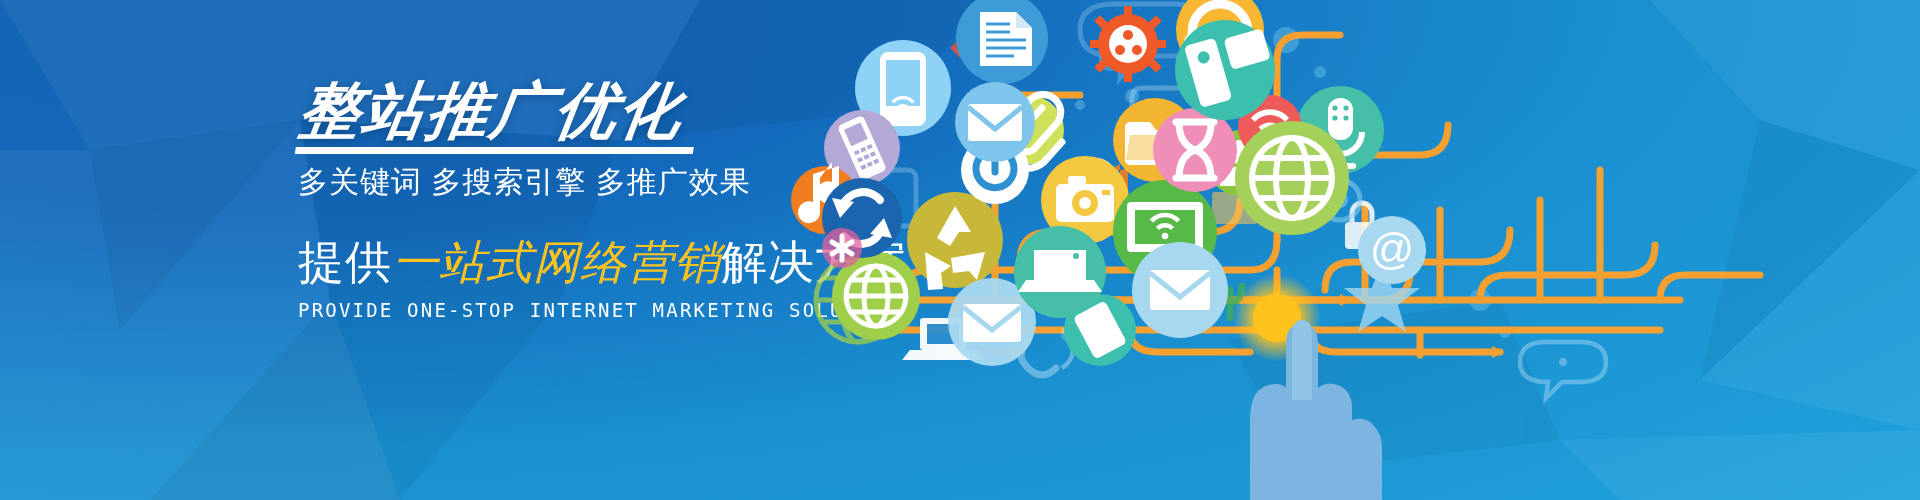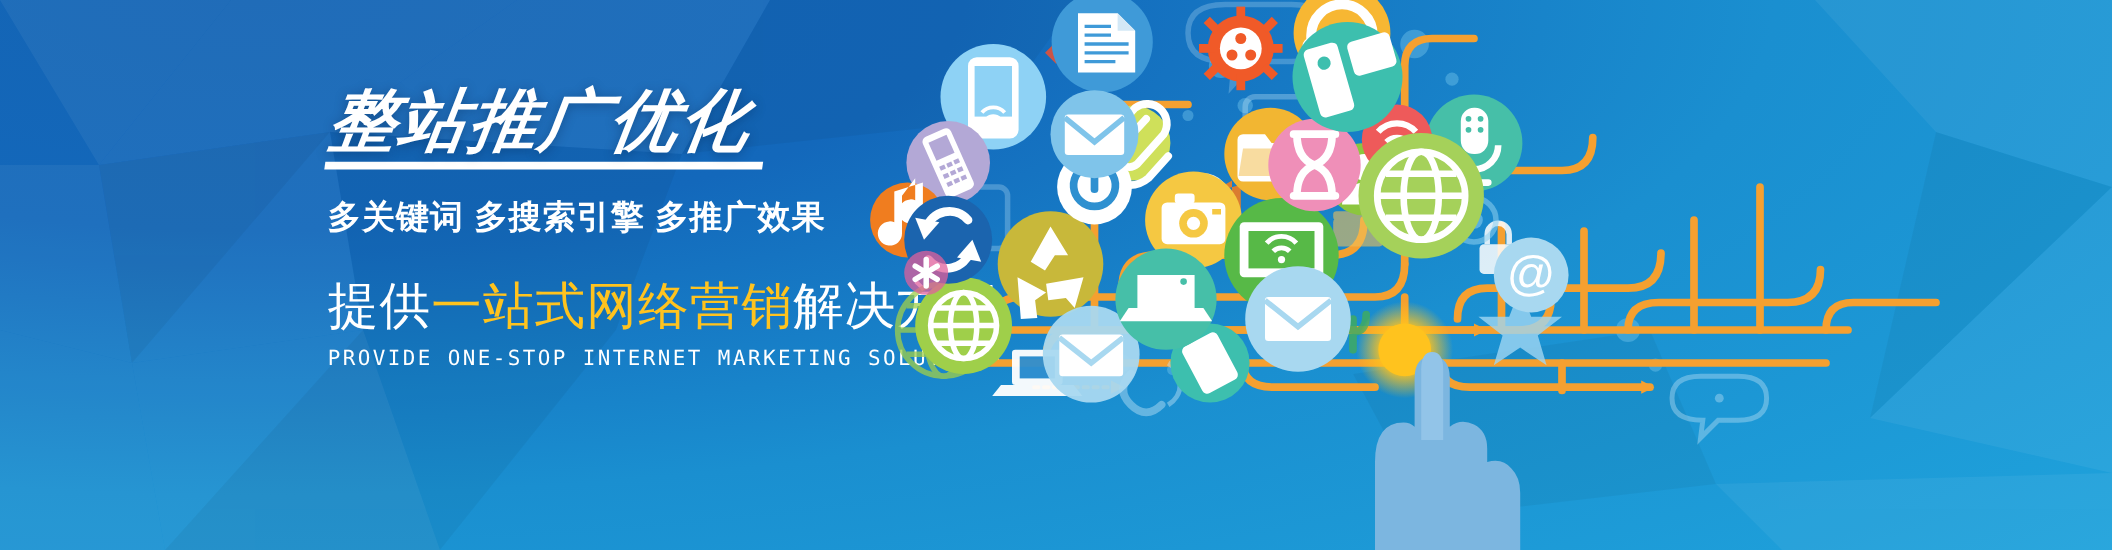--- a/index.html
+++ b/index.html
@@ -29,31 +29,31 @@
     white-space:nowrap;
     transform:skewX(-8deg);
     text-shadow:0 2px 10px rgba(0,25,60,.35);
   }
   .headline .ul{
     display:block;height:7px;width:398px;background:#ffffff;
     margin-top:5px;margin-left:2px;
   }
 
   .subline{
-    margin-top:26px;
-    font-size:30px;line-height:1.2;color:#ffffff;font-weight:bold;
+    margin-top:10px;
+    font-size:30px;line-height:1.2;color:#ffffff;font-weight:normal;
     letter-spacing:1px;white-space:nowrap;
   }
 
   .bigline{
     margin-top:36px;
     font-size:46px;line-height:1.15;color:#ffffff;font-weight:normal;
     letter-spacing:1px;white-space:nowrap;
   }
-  .bigline .hl{color:#ffc31e;}
+  .bigline .hl{color:#ffc31e;font-style:italic;}
 
   .enline{
     margin-top:10px;
     font-family:"DejaVu Sans Mono","Liberation Mono",monospace;
     font-size:19px;letter-spacing:2.2px;color:#ffffff;white-space:nowrap;
   }
 
   
   .art{position:absolute;left:780px;top:0;width:1140px;height:500px;}
   .art svg{display:block;width:100%;height:100%;}

